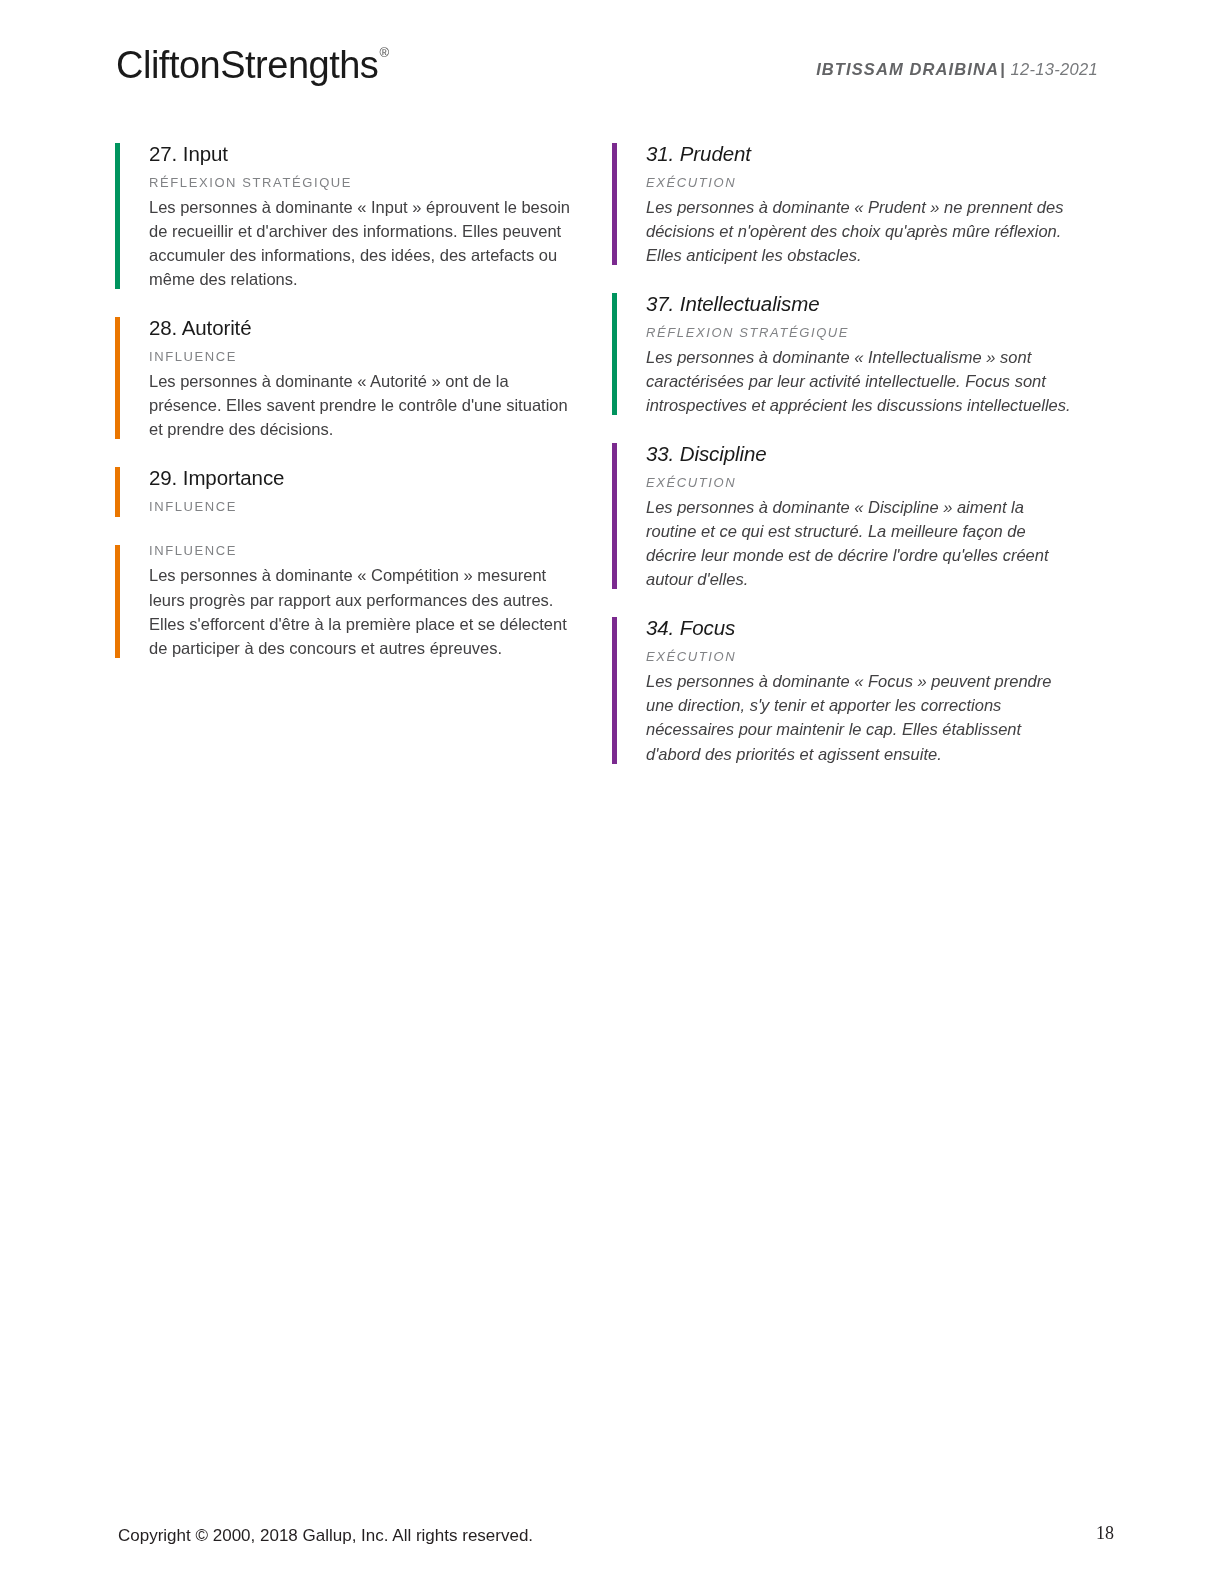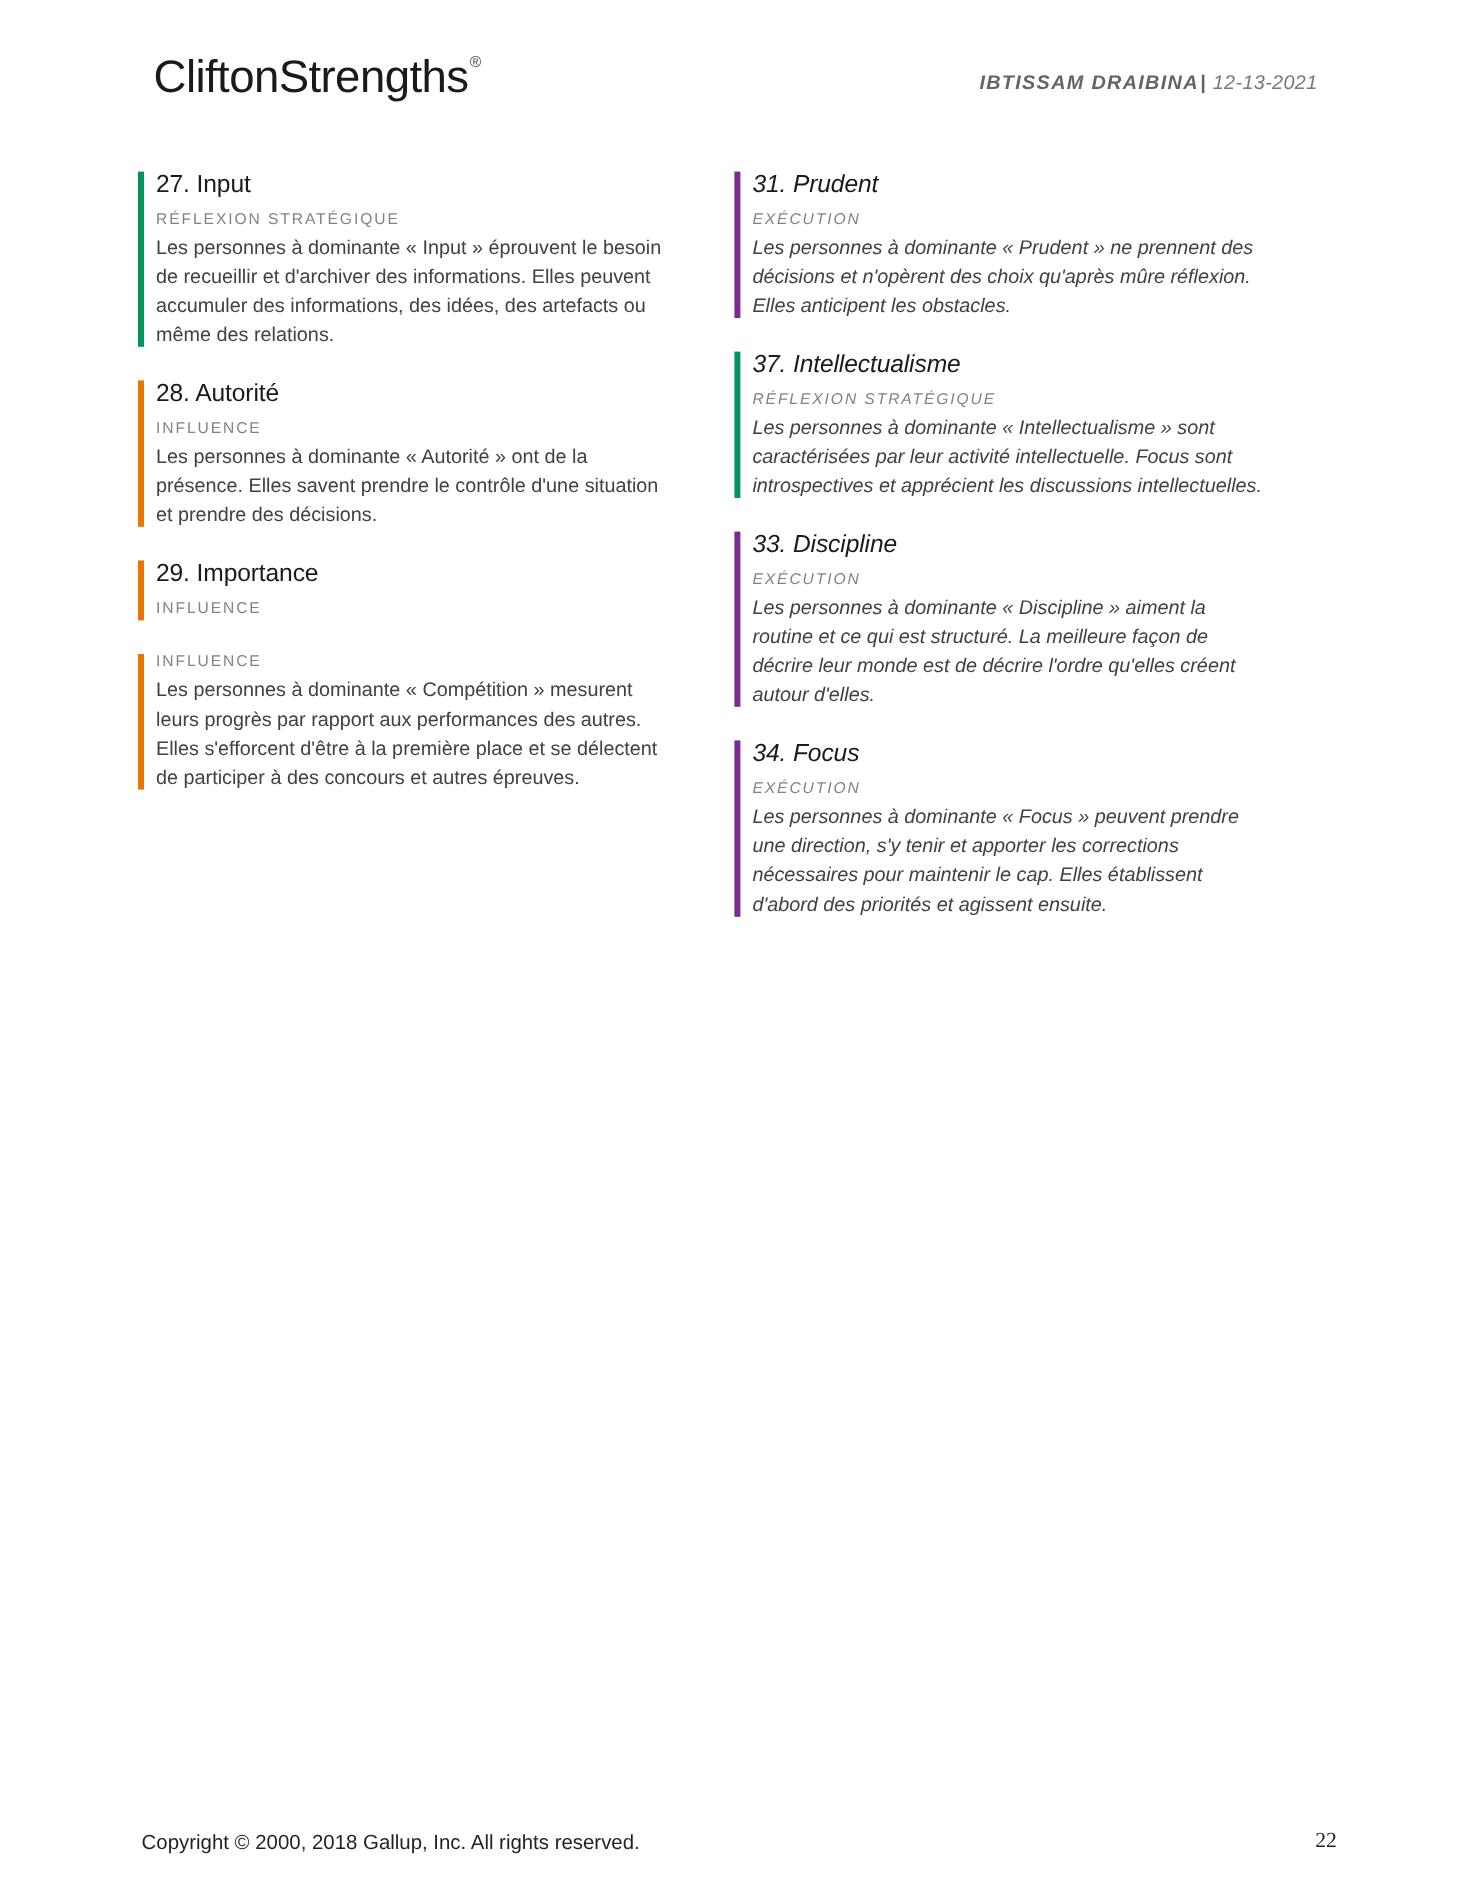--- a/index.html
+++ b/index.html
@@ -19,21 +19,21 @@
   
   .page-header {
     position: absolute;
     top: 0;
     left: 0;
     width: 1224px;
     height: 118px;
   }
   .brand-logo {
     position: absolute;
-    left: 128px;
+    left: 116px;
     top: 46px;
     font-size: 38px;
     font-weight: 400;
     letter-spacing: -0.5px;
     color: #1a1a1a;
     white-space: nowrap;
     line-height: 1;
   }
   .brand-logo .reg-mark {
     font-size: 13px;
@@ -84,21 +84,21 @@
     flex-direction: column;
   }
   .column.right {
     padding-left: 0px;
     font-style: italic;
   }
 
   
   .theme-entry {
     position: relative;
-    padding-left: 15px;
+    padding-left: 34px;
     margin-bottom: 24px;
     box-sizing: border-box;
   }
   .theme-bar {
     position: absolute;
     left: 0;
     top: 2px;
     bottom: 2px;
     width: 5px;
     border-radius: 0;
@@ -224,14 +224,14 @@
       <div class="theme-title">34. Focus</div>
       <div class="theme-domain">EXÉCUTION</div>
       <div class="theme-desc">Les personnes à dominante « Focus » peuvent prendre une direction, s'y tenir et apporter les corrections nécessaires pour maintenir le cap. Elles établissent d'abord des priorités et agissent ensuite.</div>
     </div>
 
   </div>
 </div>
 
 <div class="page-footer">
   <div class="copyright">Copyright © 2000, 2018 Gallup, Inc. All rights reserved.</div>
-  <div class="page-number">22</div>
+  <div class="page-number">18</div>
 </div>
 
 </body></html>

